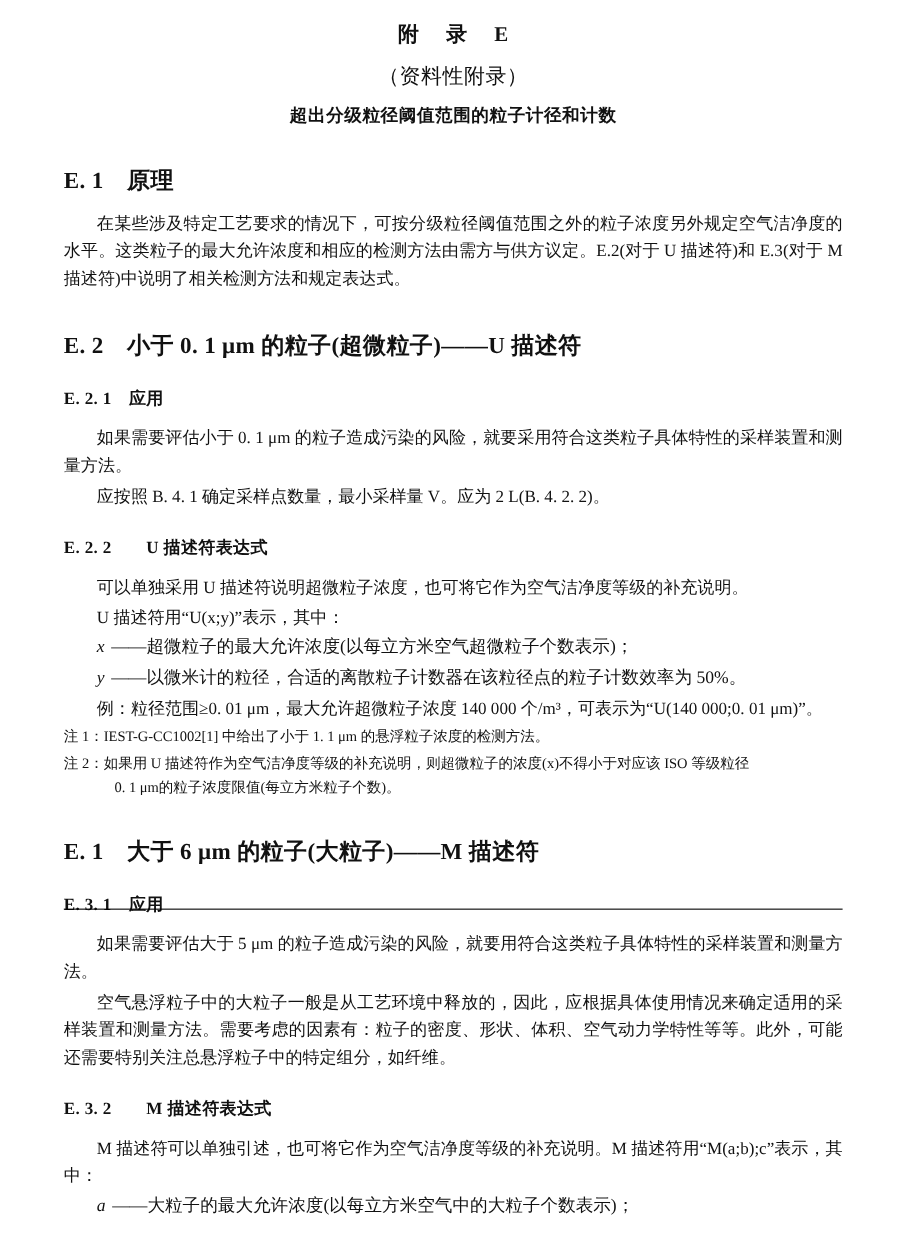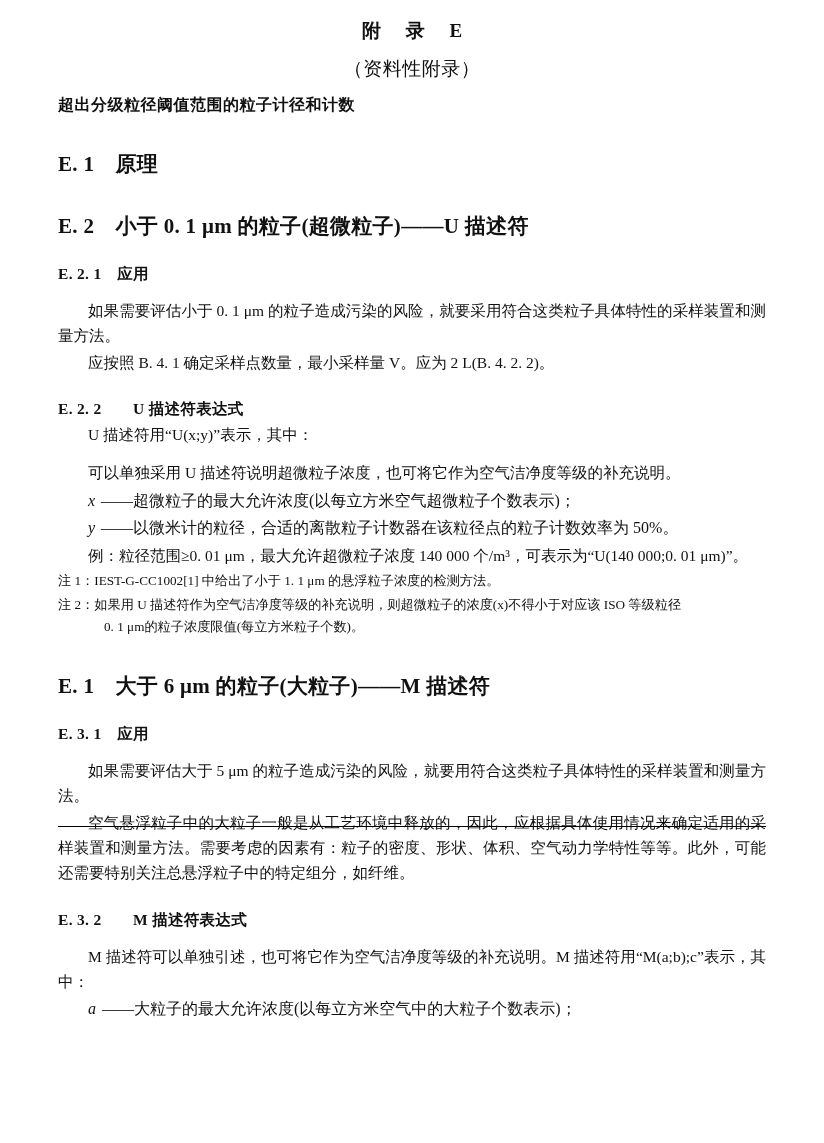--- a/index.html
+++ b/index.html
@@ -32,20 +32,21 @@
     margin: 8px 0 0 0;
     padding-left: 10px;
   }
   .annex-sub {
     text-align: center;
     font-size: 19px;
     margin: 12px 0 0 0;
     letter-spacing: 0.5px;
   }
   .annex-name {
+    text-align: center;
     font-weight: bold;
     font-size: 16px;
     margin: 13px 0 0 0;
     letter-spacing: 0.5px;
   }
 
   .h2 {
     font-weight: bold;
     font-size: 21px;
     margin: 34px 0 0 0;
@@ -111,36 +112,37 @@
 
 <div class="page">
 
   <div class="annex-title">附 录 E</div>
   <div class="annex-sub">（资料性附录）</div>
   <div class="annex-name">超出分级粒径阈值范围的粒子计径和计数</div>
 
   <div class="h2">
     <span>E. 1</span><span class="h3gap">　</span><span>原理</span>
   </div>
+  <p class="body indent">在某些涉及特定工艺要求的情况下，可按分级粒径阈值范围之外的粒子浓度另外规定空气洁净度的水平。这类粒子的最大允许浓度和相应的检测方法由需方与供方议定。E.2(对于 U 描述符)和 E.3(对于 M 描述符)中说明了相关检测方法和规定表达式。</p>
 
   <div class="h2">
     <span>E. 2</span><span>　</span><span>小于 0. 1 μm 的粒子(超微粒子)——U 描述符</span>
   </div>
 
   <div class="h3">
     <span>E. 2. 1</span><span>　</span><span>应用</span>
   </div>
   <p class="body indent">如果需要评估小于 0. 1 μm 的粒子造成污染的风险，就要采用符合这类粒子具体特性的采样装置和测量方法。</p>
   <p class="body indent follow">应按照 B. 4. 1 确定采样点数量，最小采样量 V。应为 2 L(B. 4. 2. 2)。</p>
 
   <div class="h3">
     <span>E. 2. 2</span><span>　　</span><span>U 描述符表达式</span>
   </div>
+  <p class="body indent">可以单独采用 U 描述符说明超微粒子浓度，也可将它作为空气洁净度等级的补充说明。</p>
   <p class="body indent follow">U 描述符用“U(x;y)”表示，其中：</p>
-  <p class="body indent">可以单独采用 U 描述符说明超微粒子浓度，也可将它作为空气洁净度等级的补充说明。</p>
 
   <p class="varline">
     <span class="ital">x</span><span class="sep"></span><span>——</span><span>超微粒子的最大允许浓度(以每立方米空气超微粒子个数表示)；</span>
   </p>
   <p class="varline">
     <span class="ital">y</span><span class="sep"></span><span>——</span><span>以微米计的粒径，合适的离散粒子计数器在该粒径点的粒子计数效率为 50%。</span>
   </p>
 
   <p class="body indent follow">例：粒径范围≥0. 01 μm，最大允许超微粒子浓度 140 000 个/m³，可表示为“U(140 000;0. 01 μm)”。</p>
 

